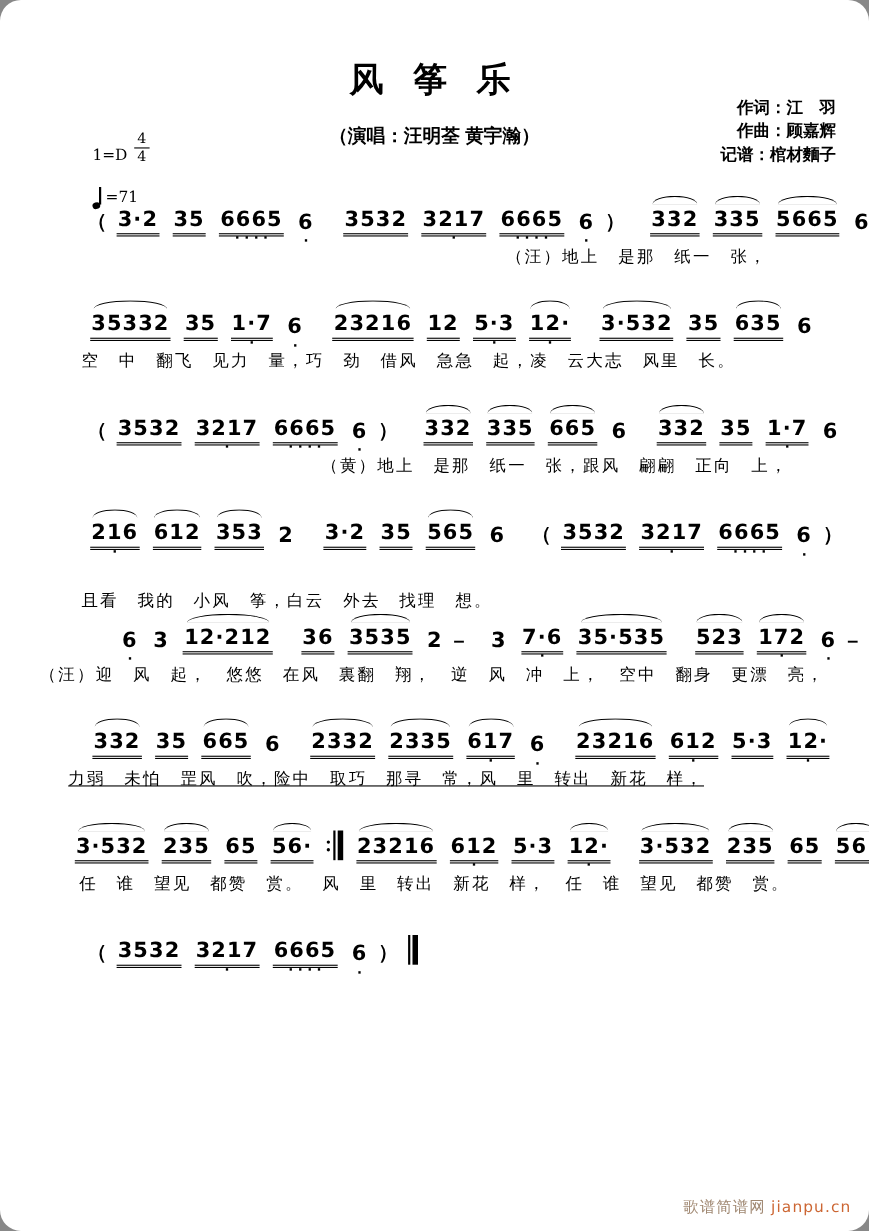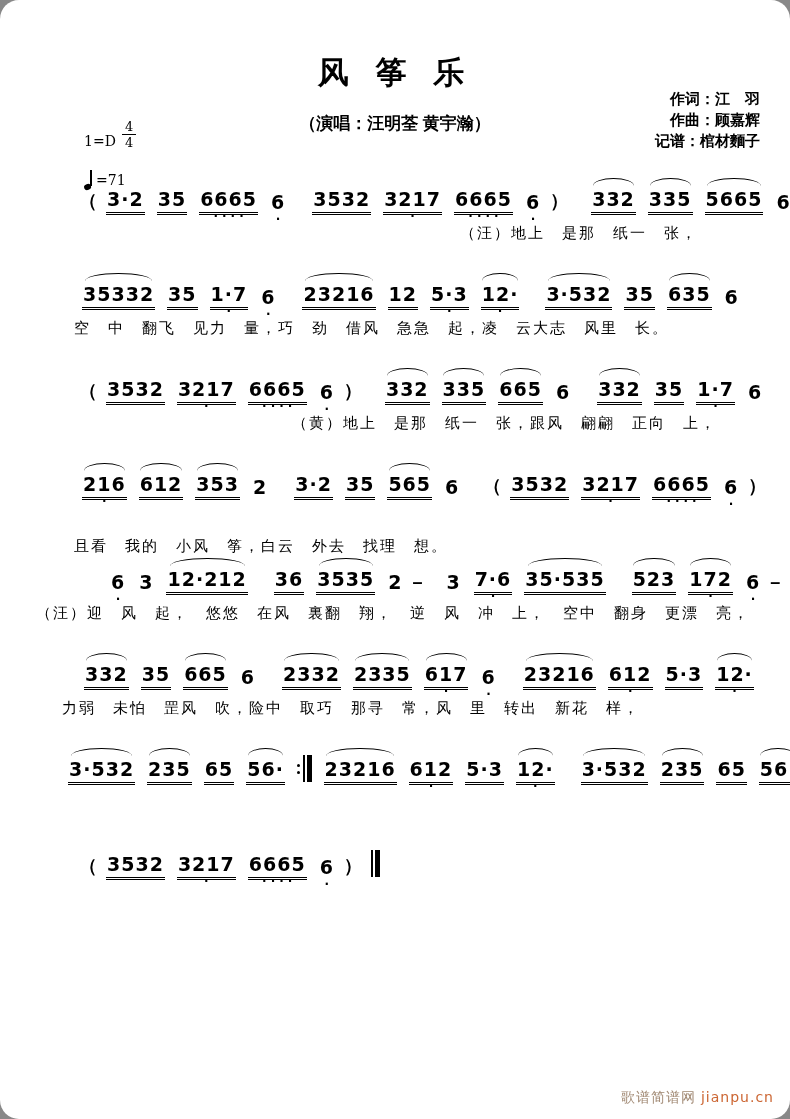--- a/index.html
+++ b/index.html
@@ -71,21 +71,21 @@
   .thick{width:4.5px;height:27px;background:#000;margin-left:2.5px;}
   .lyrics{margin-top:9px;font-size:15px;letter-spacing:2px;padding-left:14px;white-space:nowrap;}
   
   .line-1 .lyrics{padding-left:398px;}
   .line-2 .lyrics{padding-left:12px;}
   .line-3 .lyrics{padding-left:230px;}
   .line-4 .lyrics{padding-left:12px;margin-top:37px;}
   .line-5 .notes{padding-left:42px;}
   .line-5 .lyrics{padding-left:0;margin-left:-26px;}
   .line-6 .notes{padding-left:16px;}
-  .line-6 .lyrics{padding-left:0;}
+  .line-6 .lyrics{padding-left:0;text-decoration:underline;}
   .line-7 .notes{padding-left:0;}
   .line-7 .lyrics{padding-left:10px;}
   
   .watermark{position:absolute;right:16px;bottom:12px;font-size:14px;letter-spacing:1px;margin-top:32px;}
   .watermark .wurl{font-family:"DejaVu Sans",sans-serif;}
 </style>
 </head>
 <body>
 
 <div class="page">
@@ -263,20 +263,21 @@
           <span class="cell u2"><span class="n">612<span class="dots">·</span></span></span>
           <span class="cell u2"><span class="n">5·3</span></span>
           <span class="cell u2"><span class="n">12·<span class="slur"></span><span class="dots">·</span></span></span>
           <span class="bar"></span>
           <span class="cell u2"><span class="n">3·532<span class="slur"></span></span></span>
           <span class="cell u2"><span class="n">235<span class="slur"></span></span></span>
           <span class="cell u2"><span class="n">65</span></span>
           <span class="cell u2"><span class="n">56·<span class="slur"></span></span></span>
           <span class="bar"></span>
         </div>
+        <div class="lyrics">任　谁　望见　都赞　赏。　风　里　转出　新花　样，　任　谁　望见　都赞　赏。</div>
       </div>
       <div class="line line-8">
         <div class="notes">
           <span class="punc">（</span>
           <span class="cell u2"><span class="n">3532</span></span>
           <span class="cell u2"><span class="n">3217<span class="dots">·</span></span></span>
           <span class="cell u2"><span class="n">6665<span class="dots">····</span></span></span>
           <span class="cell"><span class="n">6<span class="dots">·</span></span></span>
           <span class="punc">）</span>
           <span class="fin">

